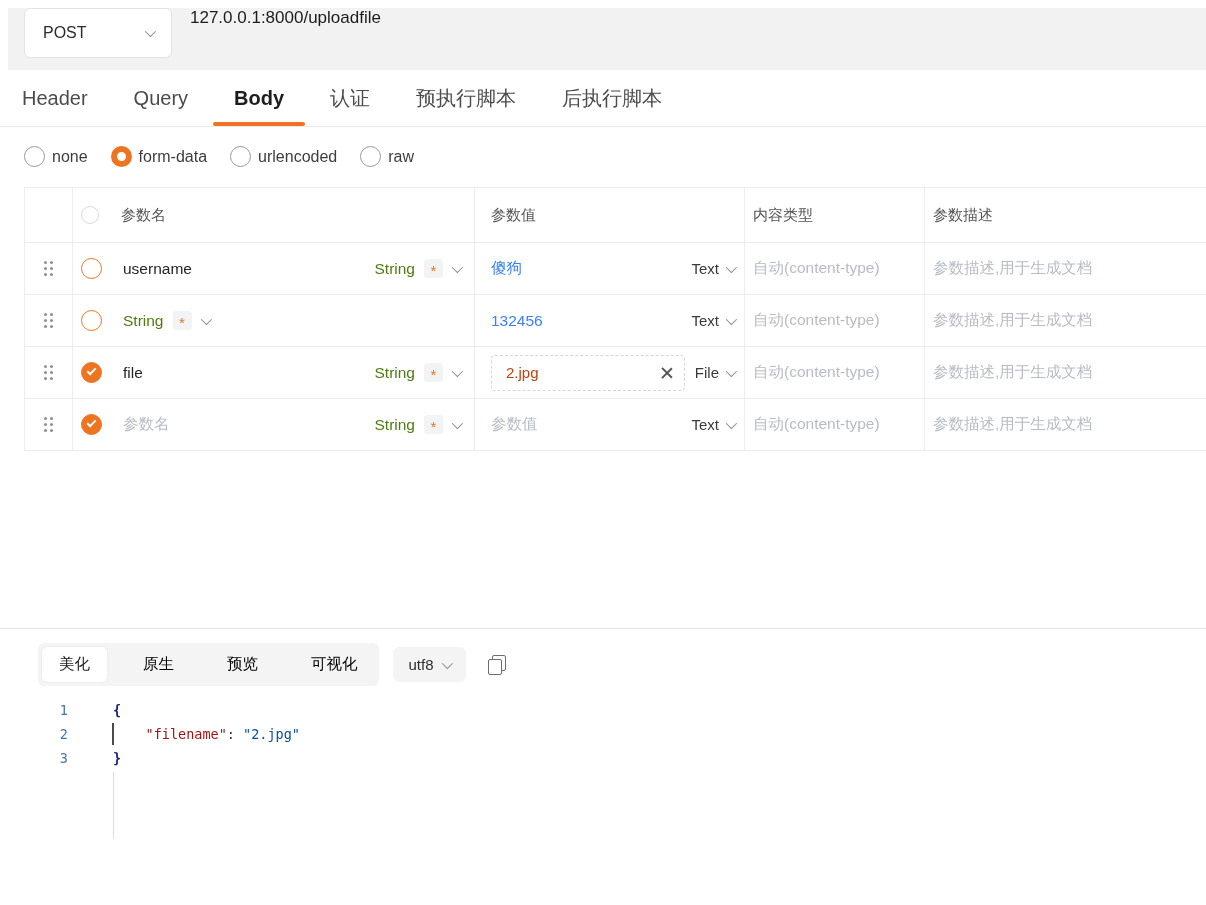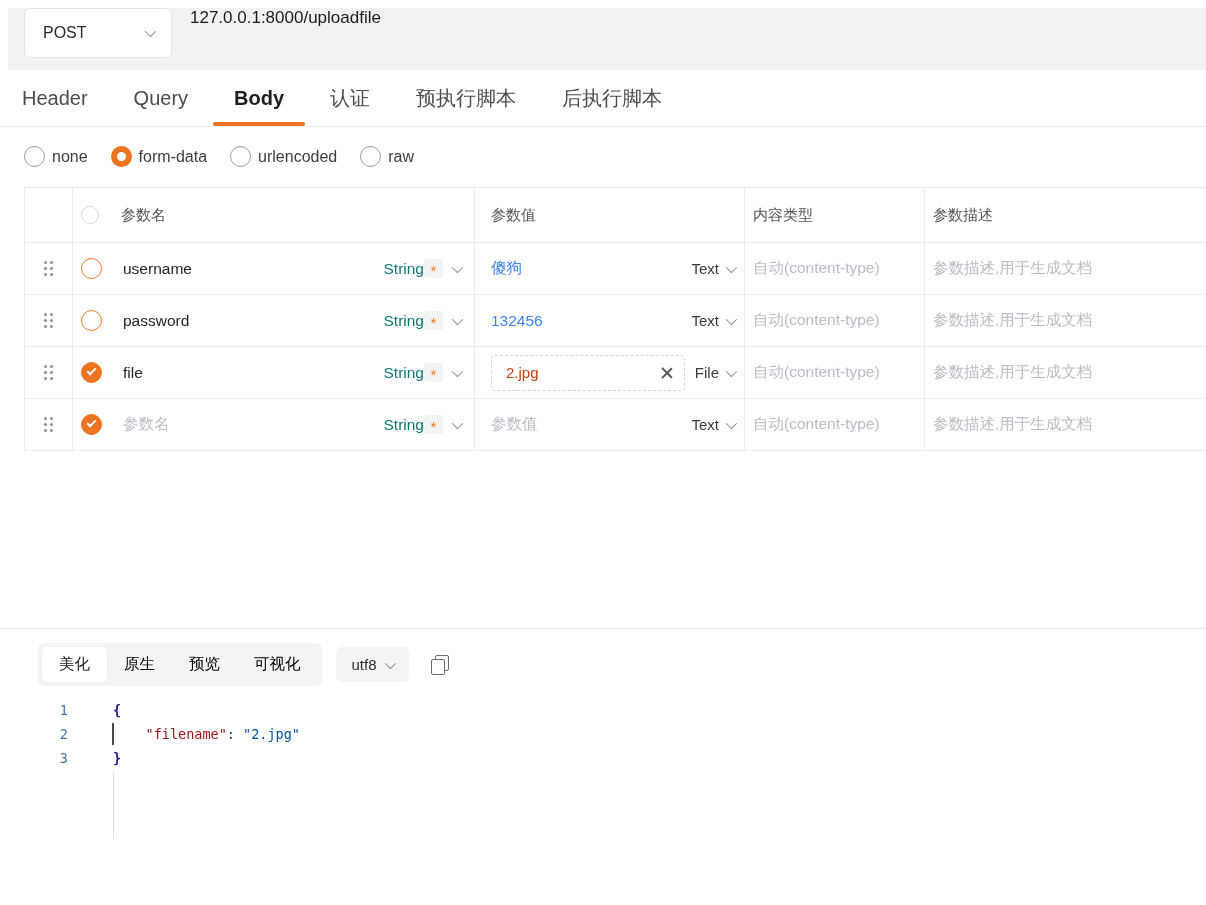--- a/index.html
+++ b/index.html
@@ -62,21 +62,21 @@
     transform:translateY(-6px);cursor:grab;}
   .ckb{width:21px;height:21px;border-radius:50%;border:1.6px solid var(--accent);
     background:#fff;margin-right:21px;flex:0 0 auto;position:relative;cursor:pointer;}
   .ckb .check{display:none;}
   .ckb.on{background:var(--accent);border-color:var(--accent);}
   .ckb.on .check{display:block;position:absolute;left:4.5px;top:5px;width:9px;height:5px;
     border-left:2px solid #fff;border-bottom:2px solid #fff;transform:rotate(-45deg);}
   .pname{font-size:15.5px;color:#262626;flex:1;}
   .ph{color:var(--ph) !important;}
   .typewidget{display:flex;align-items:center;cursor:pointer;}
-  .typewidget .t{font-size:15.5px;color:#0f766e;}
+  .typewidget .t{font-size:15.5px;color:#4d7c0f;margin-right:9px;}
   .req-badge{width:19px;height:19px;background:#f2f3f5;border-radius:3px;color:var(--accent);
     font-size:15px;text-align:center;line-height:24px;margin-right:9px;}
   .pvalue{font-size:15.5px;color:#3b82f6;flex:1;}
   .vtype{display:flex;align-items:center;cursor:pointer;}
   .vtype .t{font-size:15px;color:#3a3a3a;margin-right:7px;}
   .filebox{flex:1;display:flex;align-items:center;border:1px dashed #d6d6d6;border-radius:4px;
     height:36px;margin-right:10px;padding:0 10px 0 14px;}
   .filebox .fname{font-size:15px;color:#c2410c;flex:1;}
   .xicon{position:relative;width:14px;height:14px;cursor:pointer;}
   .xicon::before,.xicon::after{content:"";position:absolute;left:6px;top:0;width:1.6px;
@@ -89,21 +89,21 @@
   .resp{margin-top:177px;border-top:1px solid #e6e6e6;}
   .resp-tabs{display:flex;align-items:center;height:57px;border-bottom:1px solid #ededed;
     padding-left:54px;}
   .resp-tab{position:relative;margin-right:56px;font-size:16px;color:#3f3f3f;cursor:pointer;
     height:100%;display:flex;align-items:center;}
   .resp-tab .cnt{color:var(--count-green);}
   .resp-tab.active::after{content:"";position:absolute;left:0;right:0;bottom:0;height:4px;
     background:var(--accent);border-radius:2px;}
 
   .viewbar{display:flex;align-items:center;padding:14px 0 0 38px;}
-  .segctl{display:flex;background:#f4f4f4;border-radius:6px;padding:4px;}
+  .segctl{display:flex;background:#f4f4f4;border-radius:6px;padding:4px;gap:19px;}
   .seg{font-size:15.5px;color:#000000;padding:7px 17px;border-radius:5px;cursor:pointer;}
   .seg.active{background:#fff;color:#1d1d1d;box-shadow:0 0 2px rgba(0,0,0,.08);}
   .encsel{display:flex;align-items:center;background:#f4f4f4;border-radius:6px;
     margin-left:14px;padding:9px 16px;cursor:pointer;}
   .encsel .t{font-size:15px;color:#2d2d2d;margin-right:8px;}
   .copybtn{position:relative;width:18px;height:20px;margin-left:22px;cursor:pointer;}
   .copybtn::before{content:"";position:absolute;right:0;top:0;width:12px;height:14px;
     border:1.6px solid #6d6d6d;border-radius:2px;}
   .copybtn::after{content:"";position:absolute;left:0;bottom:0;width:12px;height:14px;
     border:1.6px solid #6d6d6d;border-radius:2px;background:#fff;}
@@ -218,21 +218,20 @@
       <div class="c c-desc">
         <span class="desc-ph">参数描述,用于生成文档</span>
       </div>
     </div>
     <div class="prow">
       <div class="c c-handle">
         <span class="dots"></span>
       </div>
       <div class="c c-name">
         <span class="ckb"></span>
-        <span class="pname">password</span>
         <span class="typewidget">
           <span class="t">String</span>
           <span class="req-badge">*</span>
           <span class="chev"></span>
         </span>
       </div>
       <div class="c c-value">
         <span class="pvalue">132456</span>
 
         <span class="vtype">

